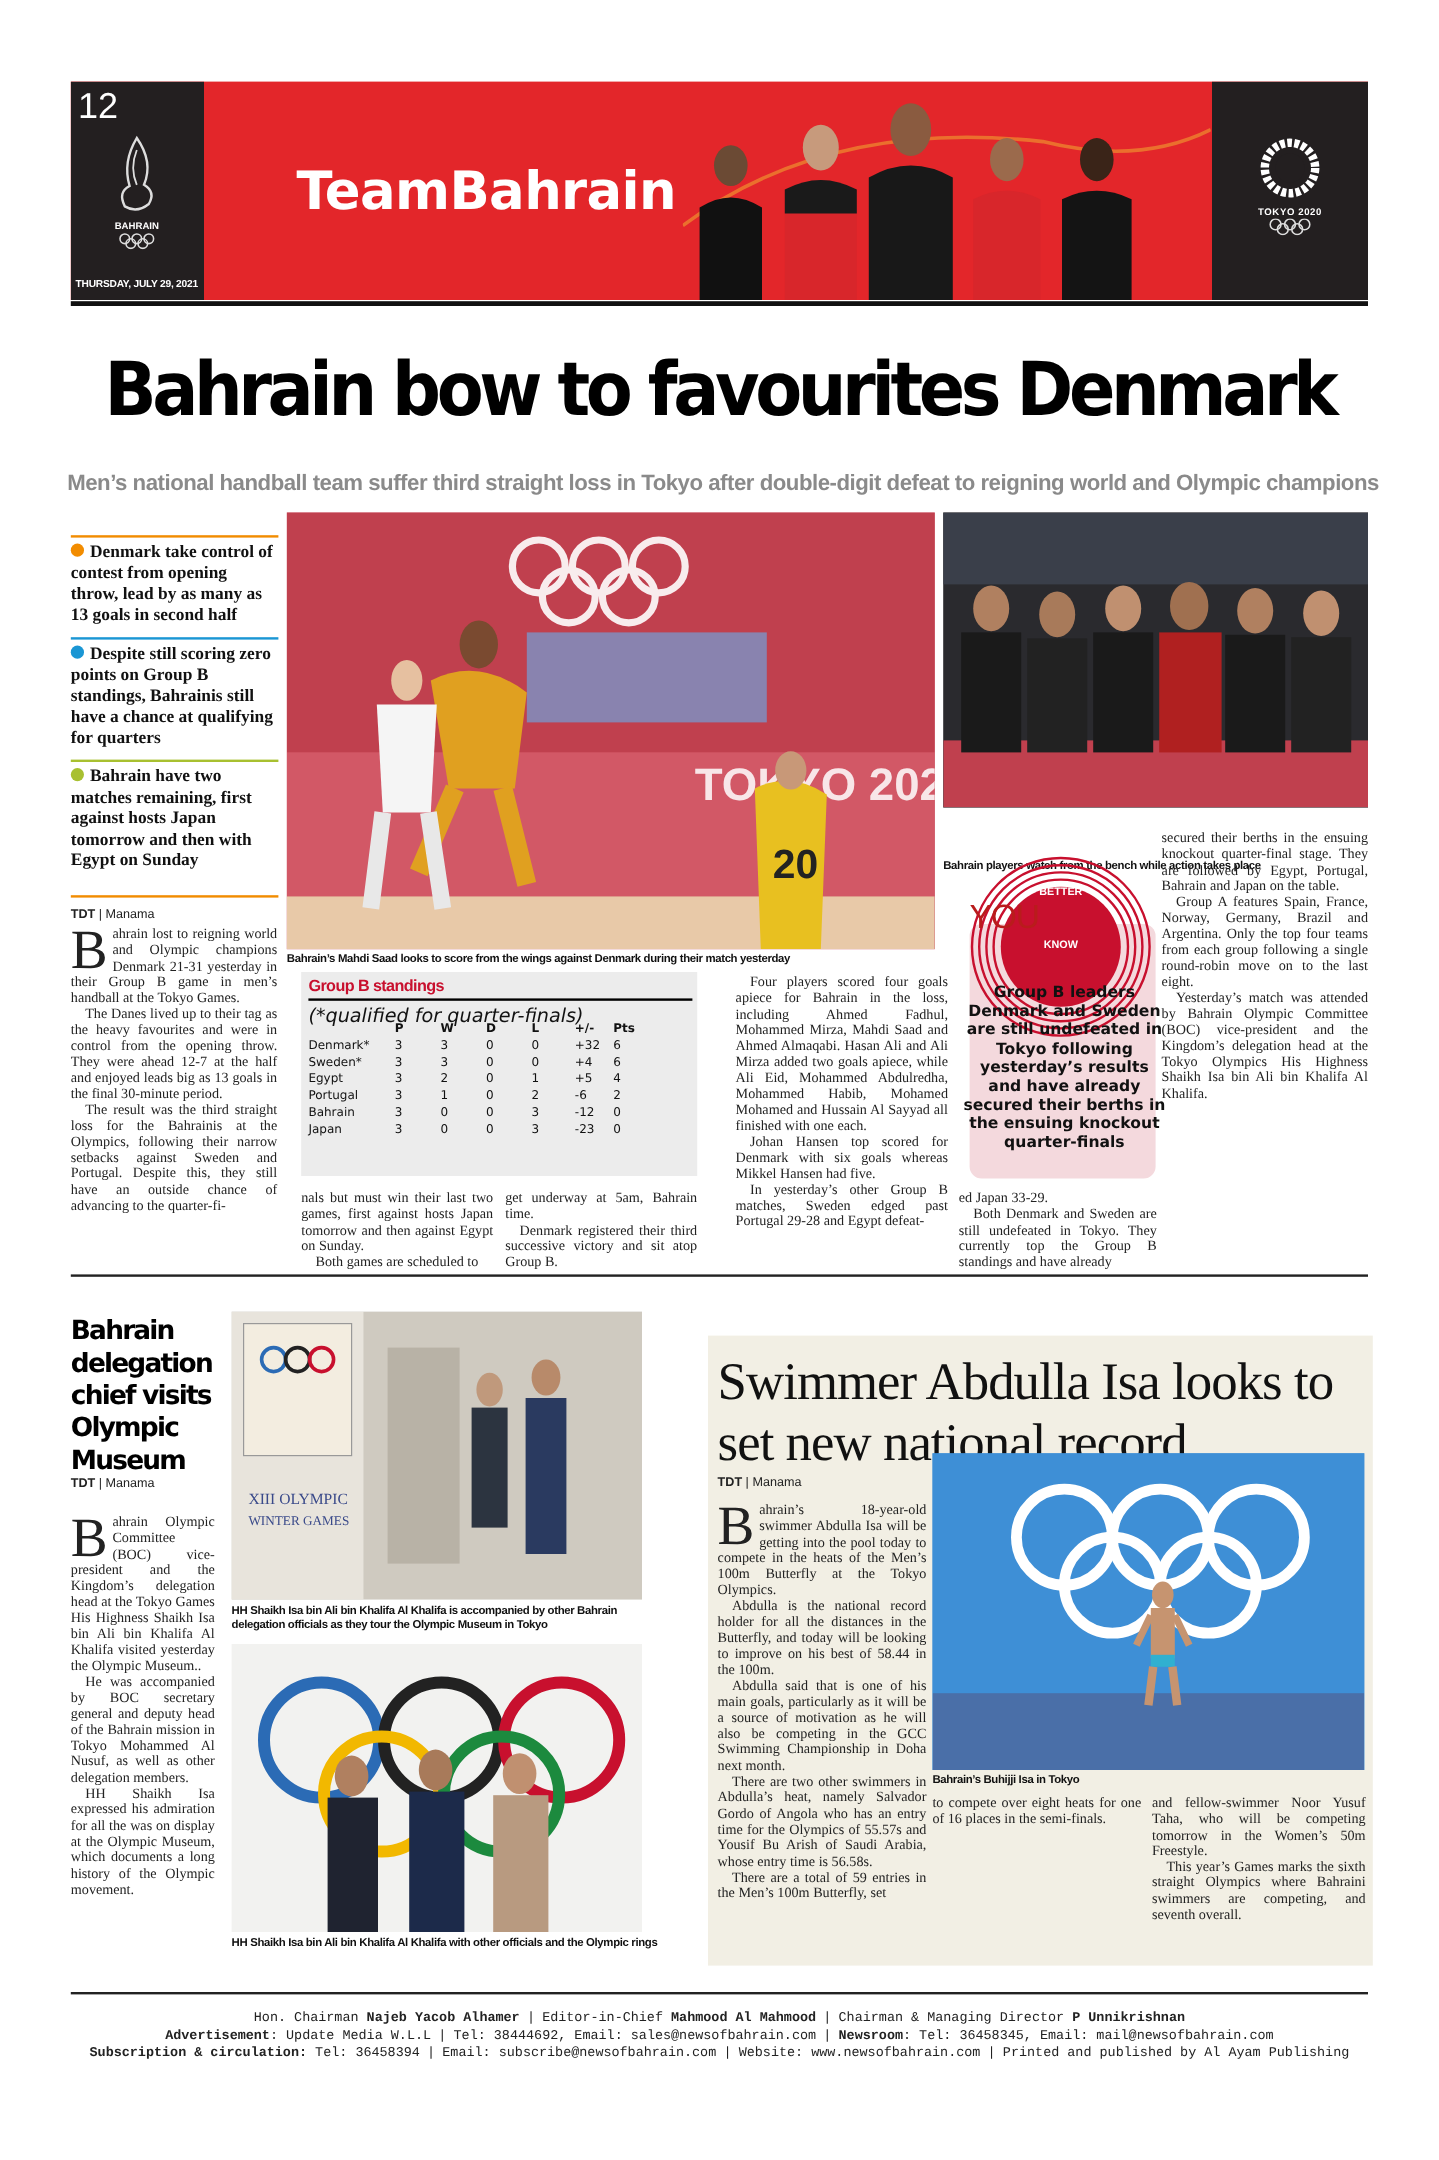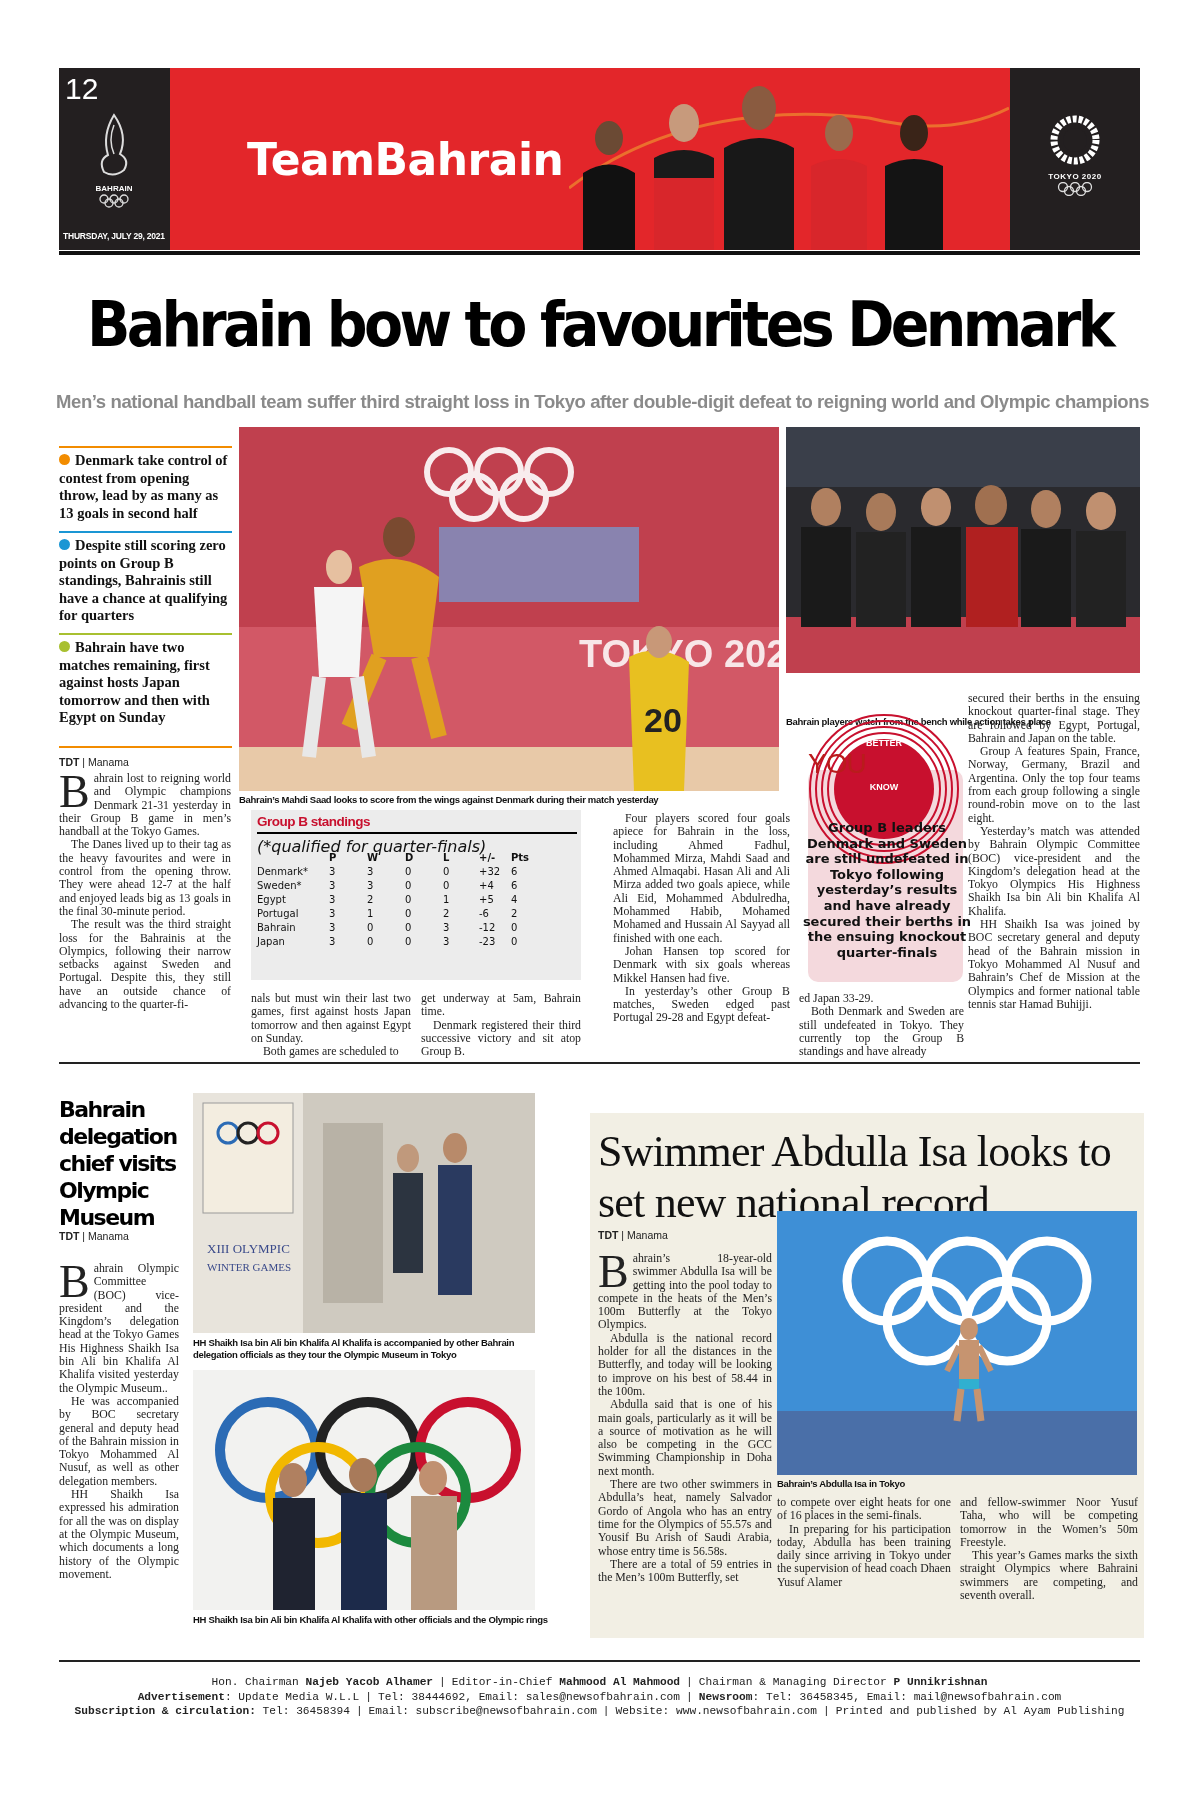--- a/index.html
+++ b/index.html
@@ -318,21 +318,20 @@
 <div id="byk-text" class="abs">Group B leaders Denmark and Sweden are still undefeated in Tokyo following yesterday’s results and have already secured their berths in the ensuing knockout quarter-finals</div>
 
 <div class="body-col" style="left:799px; top:992px; width:165px;">
   <p class="first">ed Japan 33-29.</p>
   <p>Both Denmark and Sweden are still undefeated in Tokyo. They currently top the Group B standings and have already</p>
 </div>
 <div class="body-col" style="left:968px; top:692px; width:172px;">
   <p class="first">secured their berths in the ensuing knockout quarter-final stage. They are followed by Egypt, Portugal, Bahrain and Japan on the table.</p>
   <p>Group A features Spain, France, Norway, Germany, Brazil and Argentina. Only the top four teams from each group following a single round-robin move on to the last eight.</p>
   <p>Yesterday’s match was attended by Bahrain Olympic Committee (BOC) vice-president and the Kingdom’s delegation head at the Tokyo Olympics His Highness Shaikh Isa bin Ali bin Khalifa Al Khalifa.</p>
-  <p>HH Shaikh Isa was joined by BOC secretary general and deputy head of the Bahrain mission in Tokyo Mohammed Al Nusuf and Bahrain’s Chef de Mission at the Olympics and former national table tennis star Hamad Buhijji.</p>
 </div>
 
 <div class="section-rule" style="top:1062px;"></div>
 
 <div id="museum-head" class="abs">Bahrain delegation chief visits Olympic Museum</div>
 <div class="byline abs" style="left:59px; top:1230px;">
   <b>TDT</b> | <span>Manama</span>
 </div>
 <div class="body-col" style="left:59px; top:1262px; width:120px;">
   <p class="first"><span class="dropcap">B</span><span>ahrain Olympic Committee (BOC) vice-president and the Kingdom’s delegation head at the Tokyo Games His Highness Shaikh Isa bin Ali bin Khalifa Al Khalifa visited yesterday the Olympic Museum..</span></p>
@@ -404,25 +403,24 @@
       <circle cx="150" cy="110" r="40"></circle>
         <circle cx="230" cy="110" r="40"></circle>
     </g>
     <ellipse cx="192" cy="118" rx="9" ry="11" fill="#c69470"></ellipse>
     <rect x="182" y="129" width="20" height="42" fill="#c69470"></rect>
     <rect x="182" y="168" width="20" height="10" fill="#30b0d0"></rect>
     <path d="M184 178 L180 210 M200 178 L204 210" stroke="#c69470" stroke-width="7"></path>
     <path d="M182 135 L170 160 M202 135 L214 160" stroke="#c69470" stroke-width="6"></path>
   </svg>
 </div>
-<div class="caption" style="left:777px; top:1478px; width:360px;">Bahrain’s Abdulla Isa in Tokyo</div>
+<div class="caption" style="left:777px; top:1478px; width:360px;">Bahrain’s Buhijji Isa in Tokyo</div>
 
 <div class="body-col" style="left:777px; top:1496px; width:174px;">
   <p class="first">to compete over eight heats for one of 16 places in the semi-finals.</p>
-  <p>In preparing for his participation today, Abdulla has been training daily since arriving in Tokyo under the supervision of head coach Dhaen Yusuf Alamer</p>
 </div>
 <div class="body-col" style="left:960px; top:1496px; width:178px;">
   <p class="first">and fellow-swimmer Noor Yusuf Taha, who will be competing tomorrow in the Women’s 50m Freestyle.</p>
   <p>This year’s Games marks the sixth straight Olympics where Bahraini swimmers are competing, and seventh overall.</p>
 </div>
 
 <div class="section-rule" style="top:1660px; height:2px;"></div>
 <div id="footer" class="abs">
   <div>
     <span>Hon. Chairman</span> <b>Najeb Yacob Alhamer</b><span class="sep">|</span><span>Editor-in-Chief</span> <b>Mahmood Al Mahmood</b><span class="sep">|</span><span>Chairman &amp; Managing Director</span> <b>P Unnikrishnan</b>

